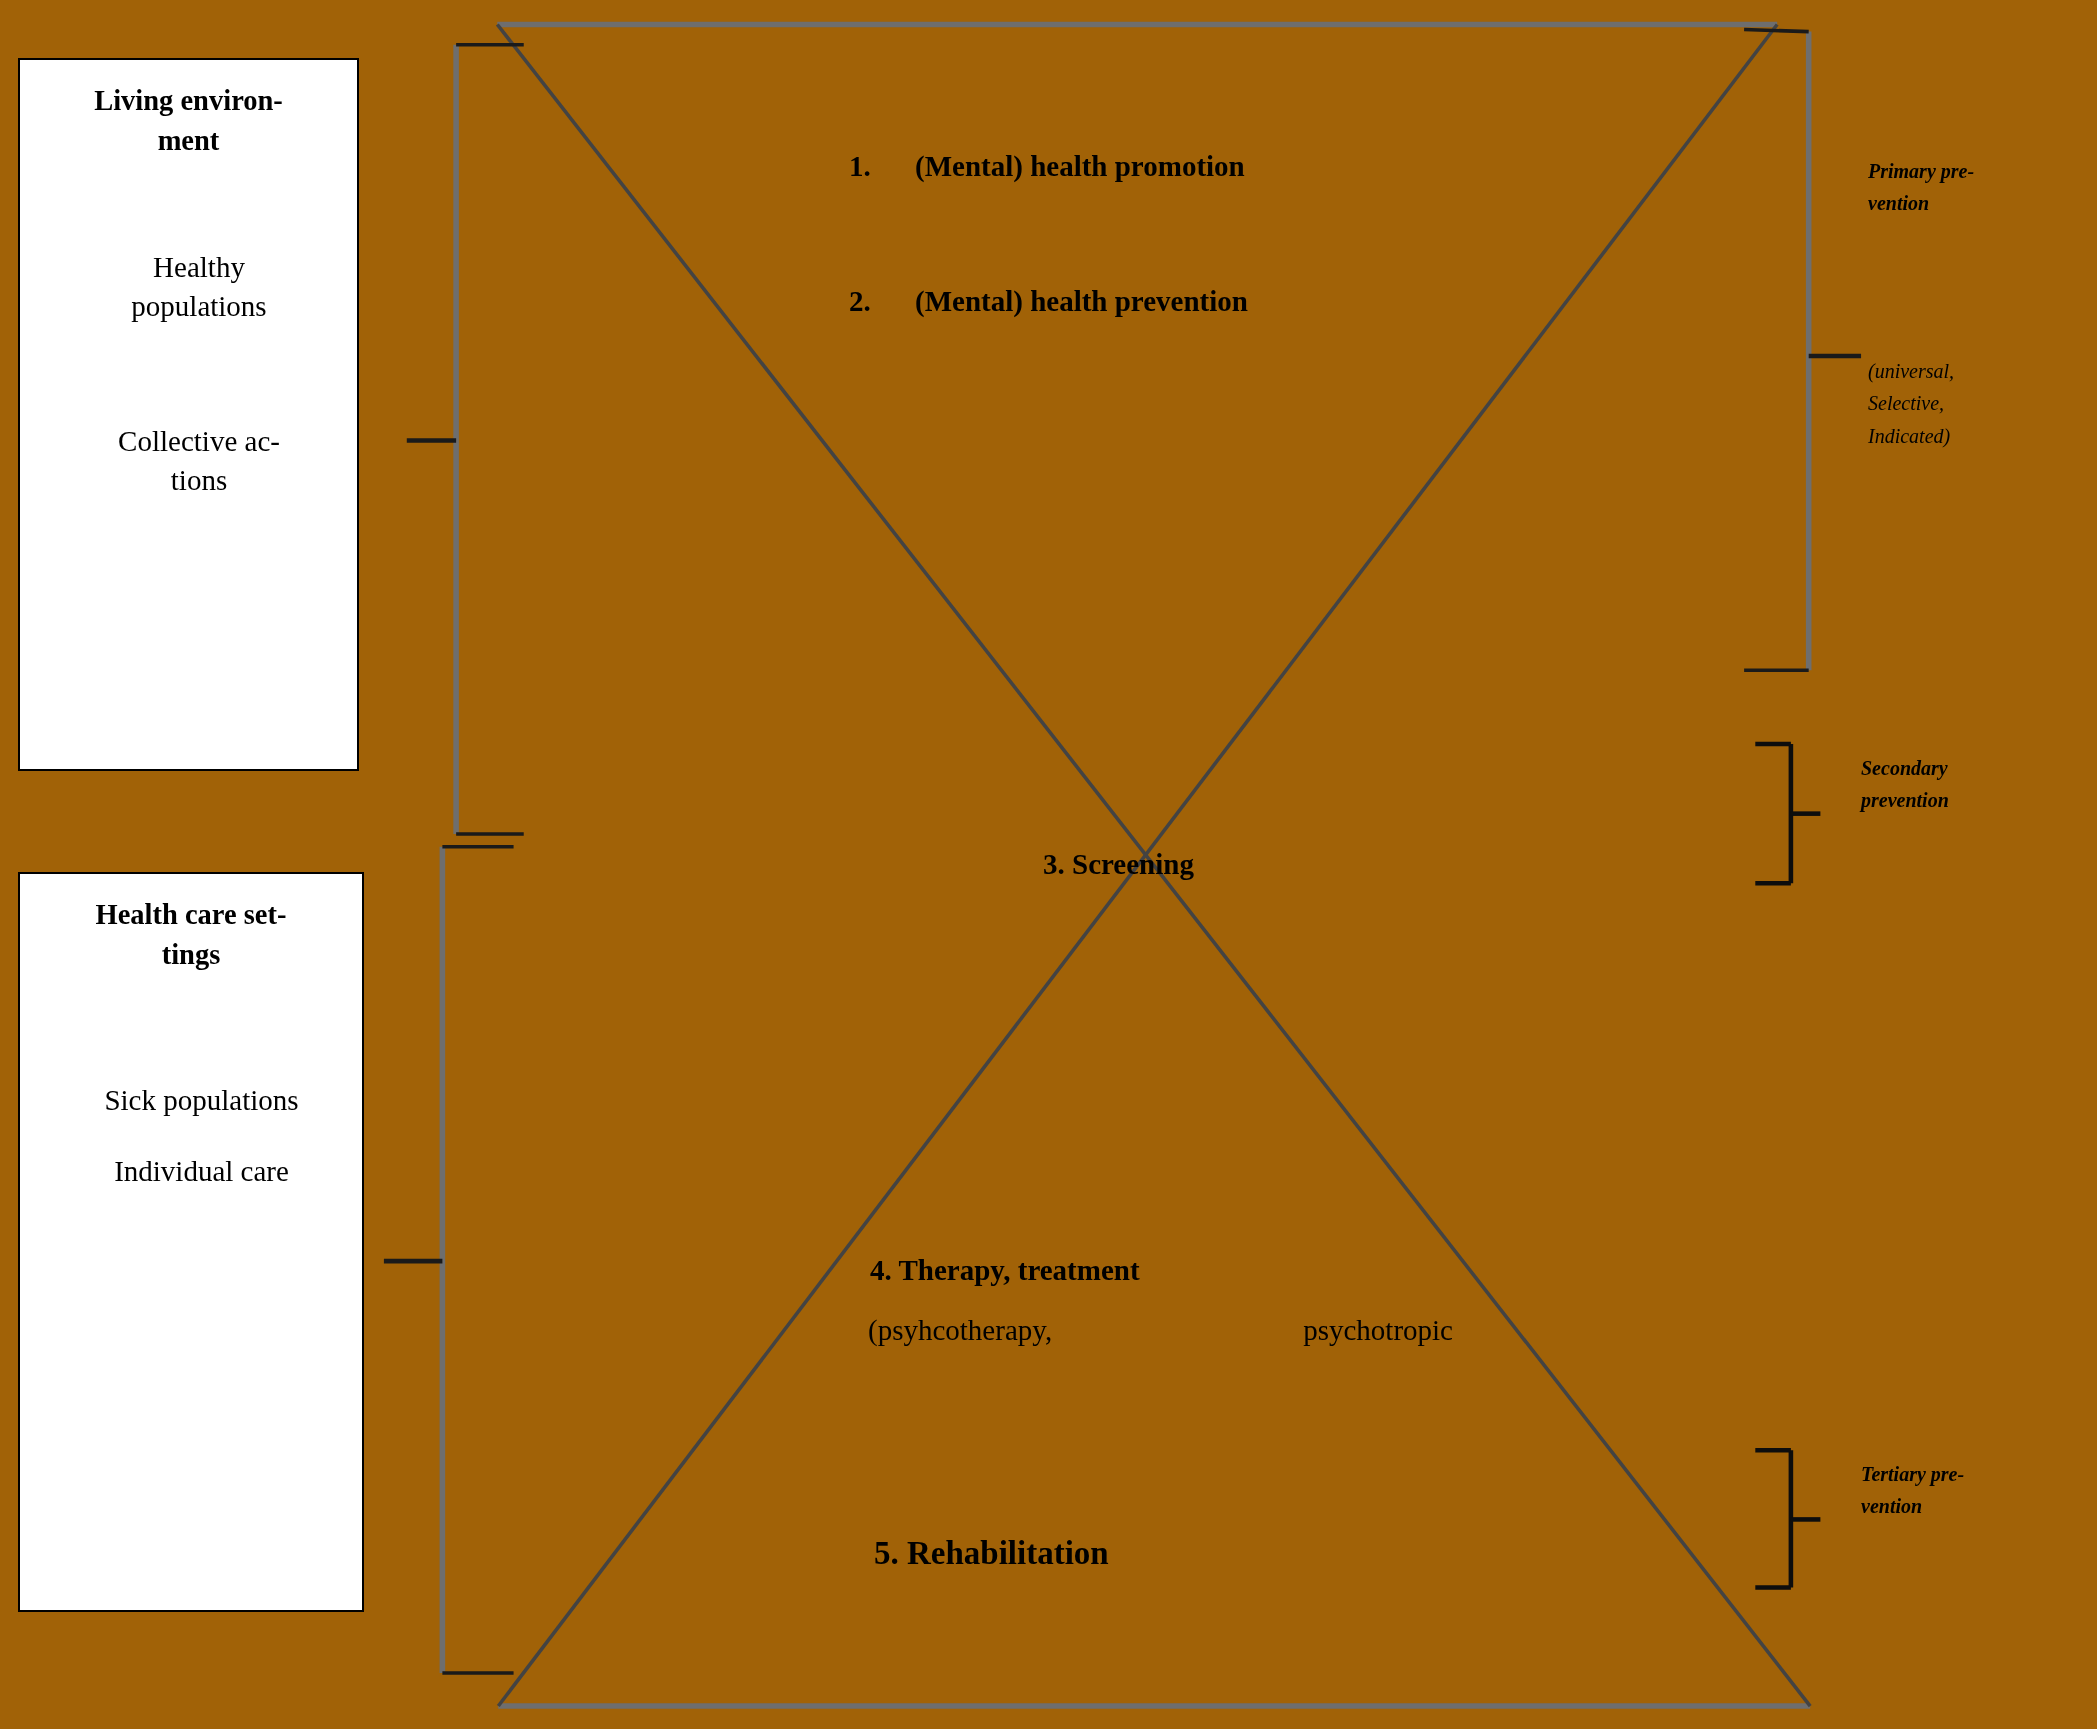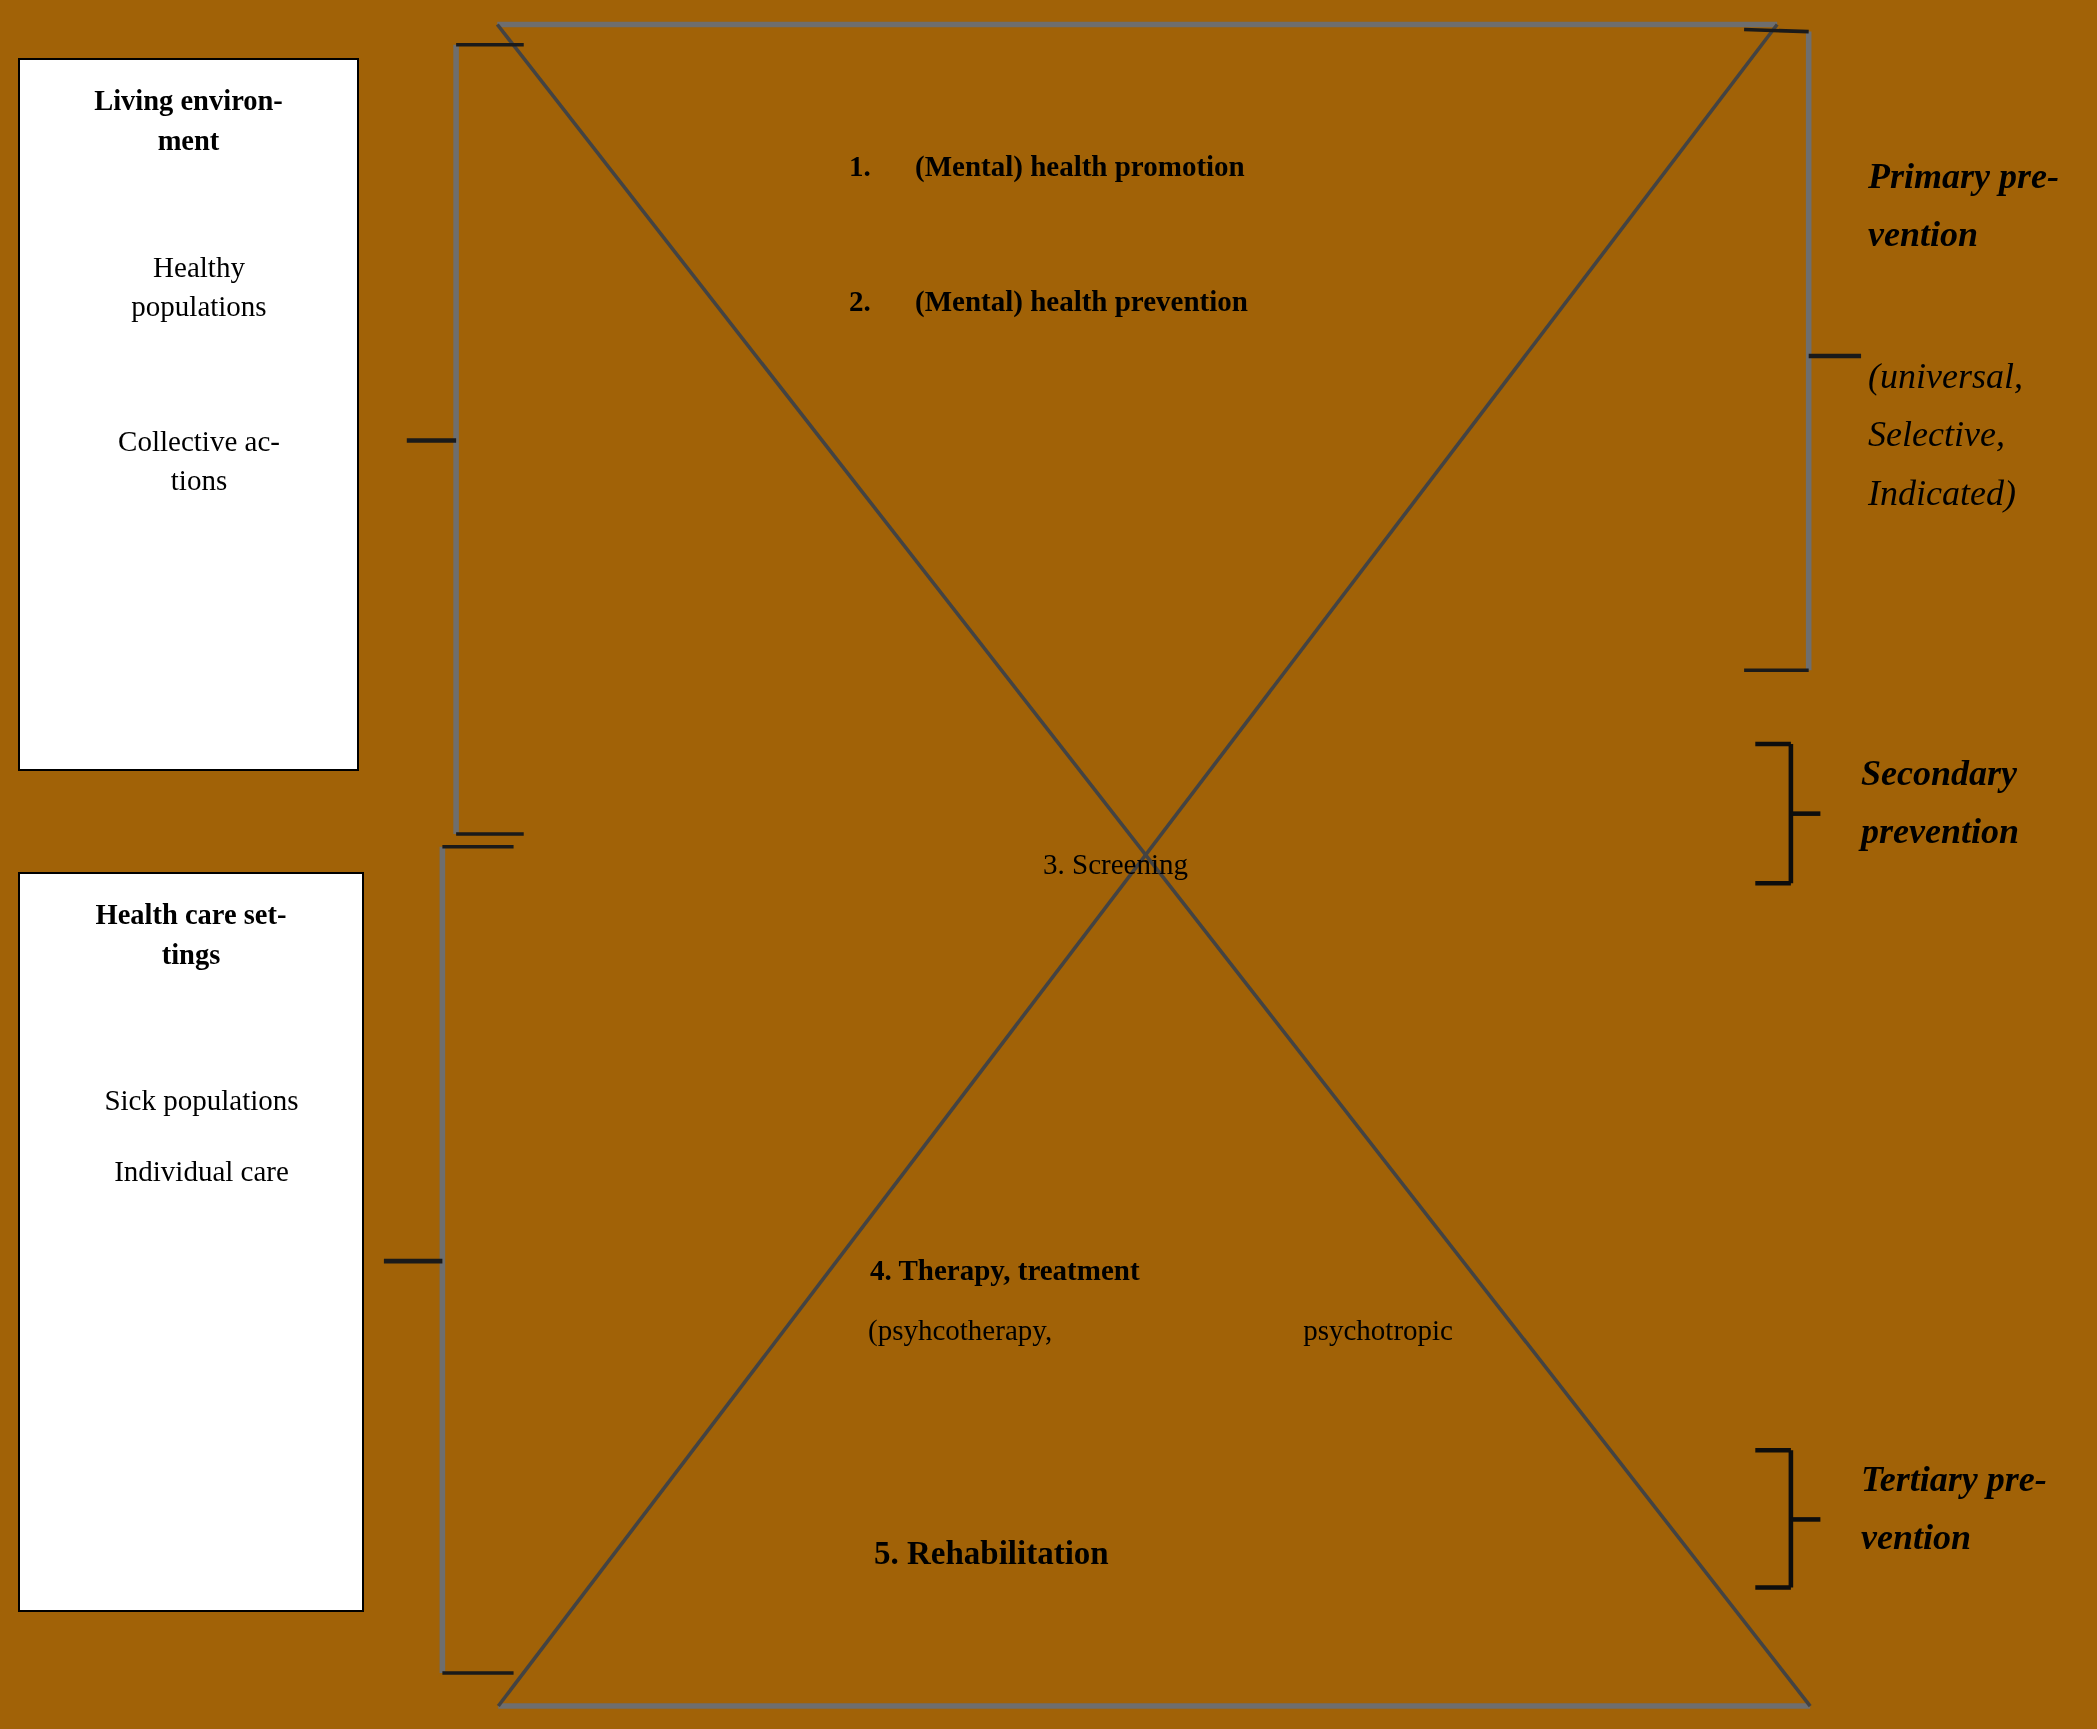--- a/index.html
+++ b/index.html
@@ -58,21 +58,21 @@
     font-weight: bold;
     font-size: 29px;
     white-space: nowrap;
   }
   .numbered-item .num { display: inline-block; width: 66px; }
 
   #label-screening {
     position: absolute;
     left: 1043px;
     top: 848px;
-    font-weight: normal;
+    font-weight: bold;
     font-size: 29px;
     white-space: nowrap;
   }
 
   #label-therapy {
     position: absolute;
     left: 870px;
     top: 1254px;
     font-weight: bold;
     font-size: 29px;
@@ -99,22 +99,23 @@
     top: 1535px;
     font-weight: bold;
     font-size: 33px;
     white-space: nowrap;
   }
 
   
   .right-label {
     position: absolute;
     font-style: italic;
-    font-size: 36px;
+    font-size: 20px;
     line-height: 1.62;
+    margin-top: 8px;
   }
   .right-label.bold { font-weight: bold; }
   .right-label .ln { display: block; }
 
   #label-primary   { left: 1868px; top: 147px;  width: 203px; }
   #label-primary-sub { left: 1868px; top: 347px; width: 203px; font-family: Liberation Serif, serif; }
   #label-secondary { left: 1861px; top: 744px; width: 214px; }
   #label-tertiary  { left: 1861px; top: 1450px; width: 214px; }
 </style>
 </head>

